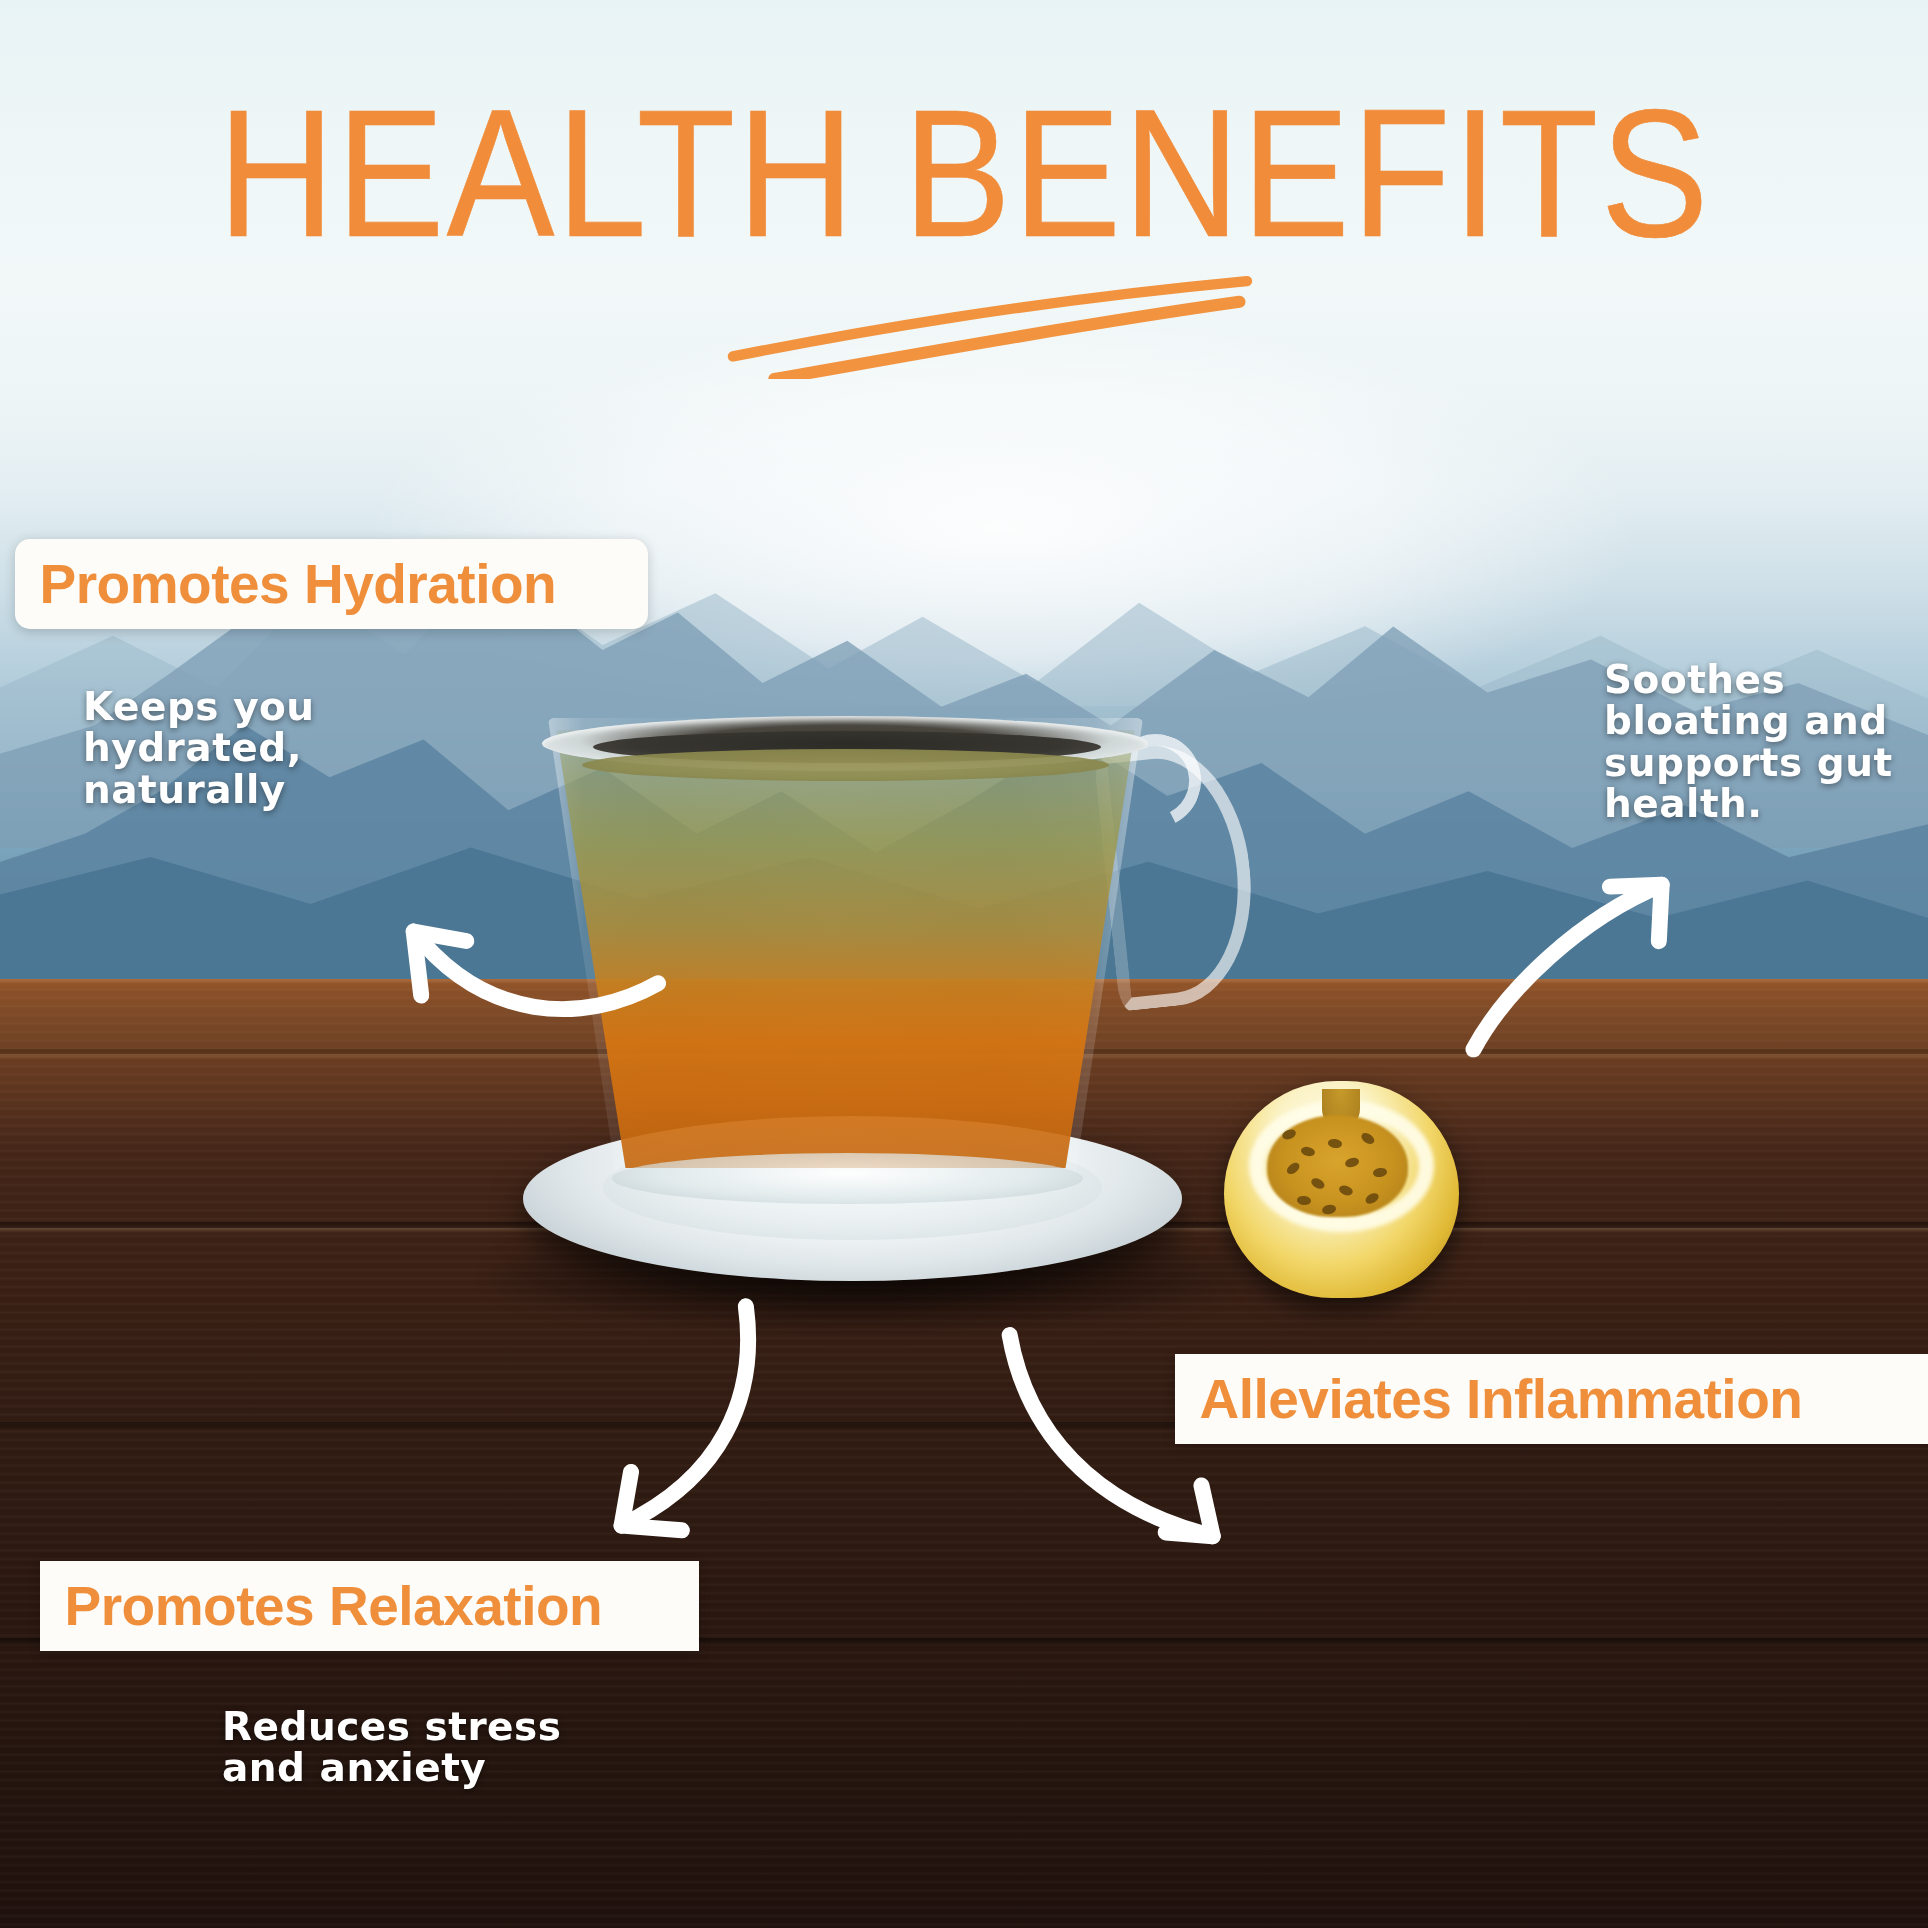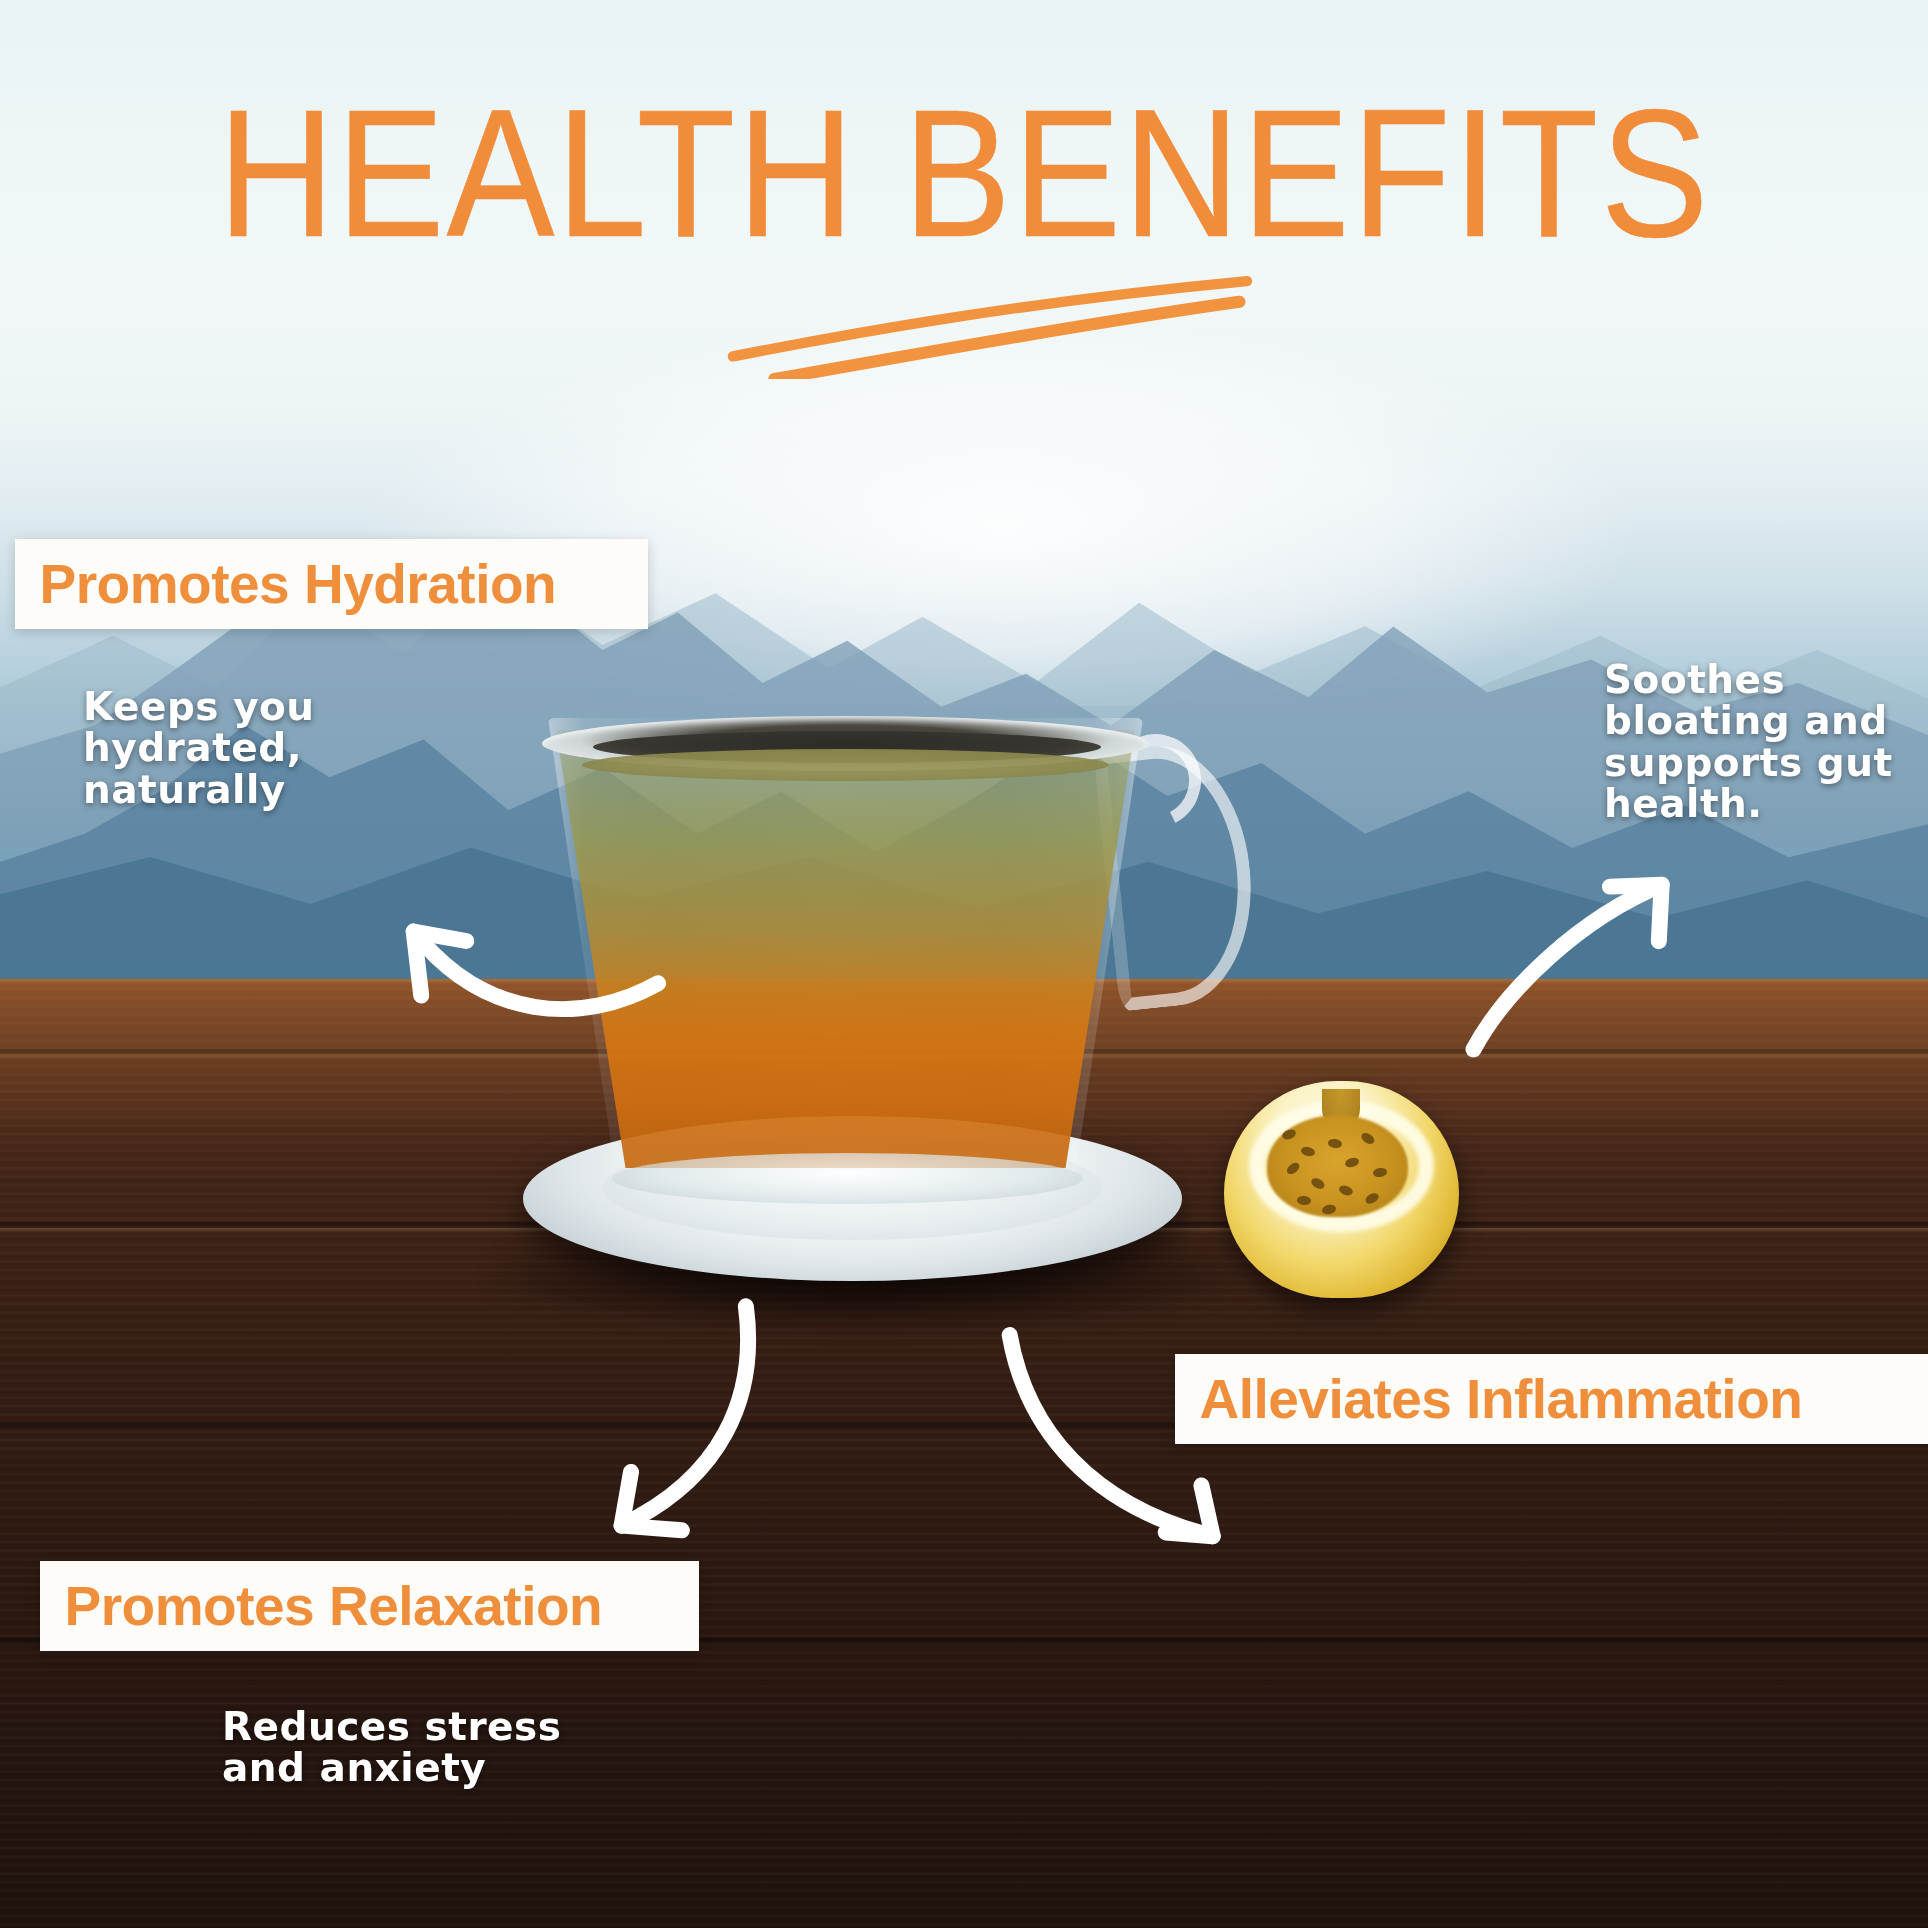--- a/index.html
+++ b/index.html
@@ -413,21 +413,21 @@
   <svg class="arrow" style="left:565px; top:1295px; width:245px; height:273px;" viewBox="0 0 260 290">
     <path d="M192,12 C205,110 165,195 60,245" stroke="#ffffff" stroke-width="17" fill="none" stroke-linecap="round"></path>
     <path d="M60,245 L70,188 M60,245 L124,250" stroke="#ffffff" stroke-width="17" fill="none" stroke-linecap="round" stroke-linejoin="round"></path>
   </svg>
 
   <svg class="arrow" style="left:989px; top:1318px; width:282px; height:254px;" viewBox="0 0 300 270">
     <path d="M22,18 C40,120 110,200 238,232" stroke="#ffffff" stroke-width="17" fill="none" stroke-linecap="round"></path>
     <path d="M238,232 L188,228 M238,232 L226,178" stroke="#ffffff" stroke-width="17" fill="none" stroke-linecap="round" stroke-linejoin="round"></path>
   </svg>
 
-  <div class="label-box" style="left:15px; top:539px; width:633px; height:90px;">
+  <div class="label-box" style="left:15px; top:539px; width:633px; height:90px;border-radius:15px;">
     <span>Promotes Hydration</span>
   </div>
   <div class="hand" style="left:83px; top:686px; width:433px;">Keeps you hydrated,
 naturally</div>
 
   <div class="hand" style="left:1591px; top:659px; width:311px;margin-left:13px;">Soothes
 bloating and
 supports gut
 health.</div>
 

